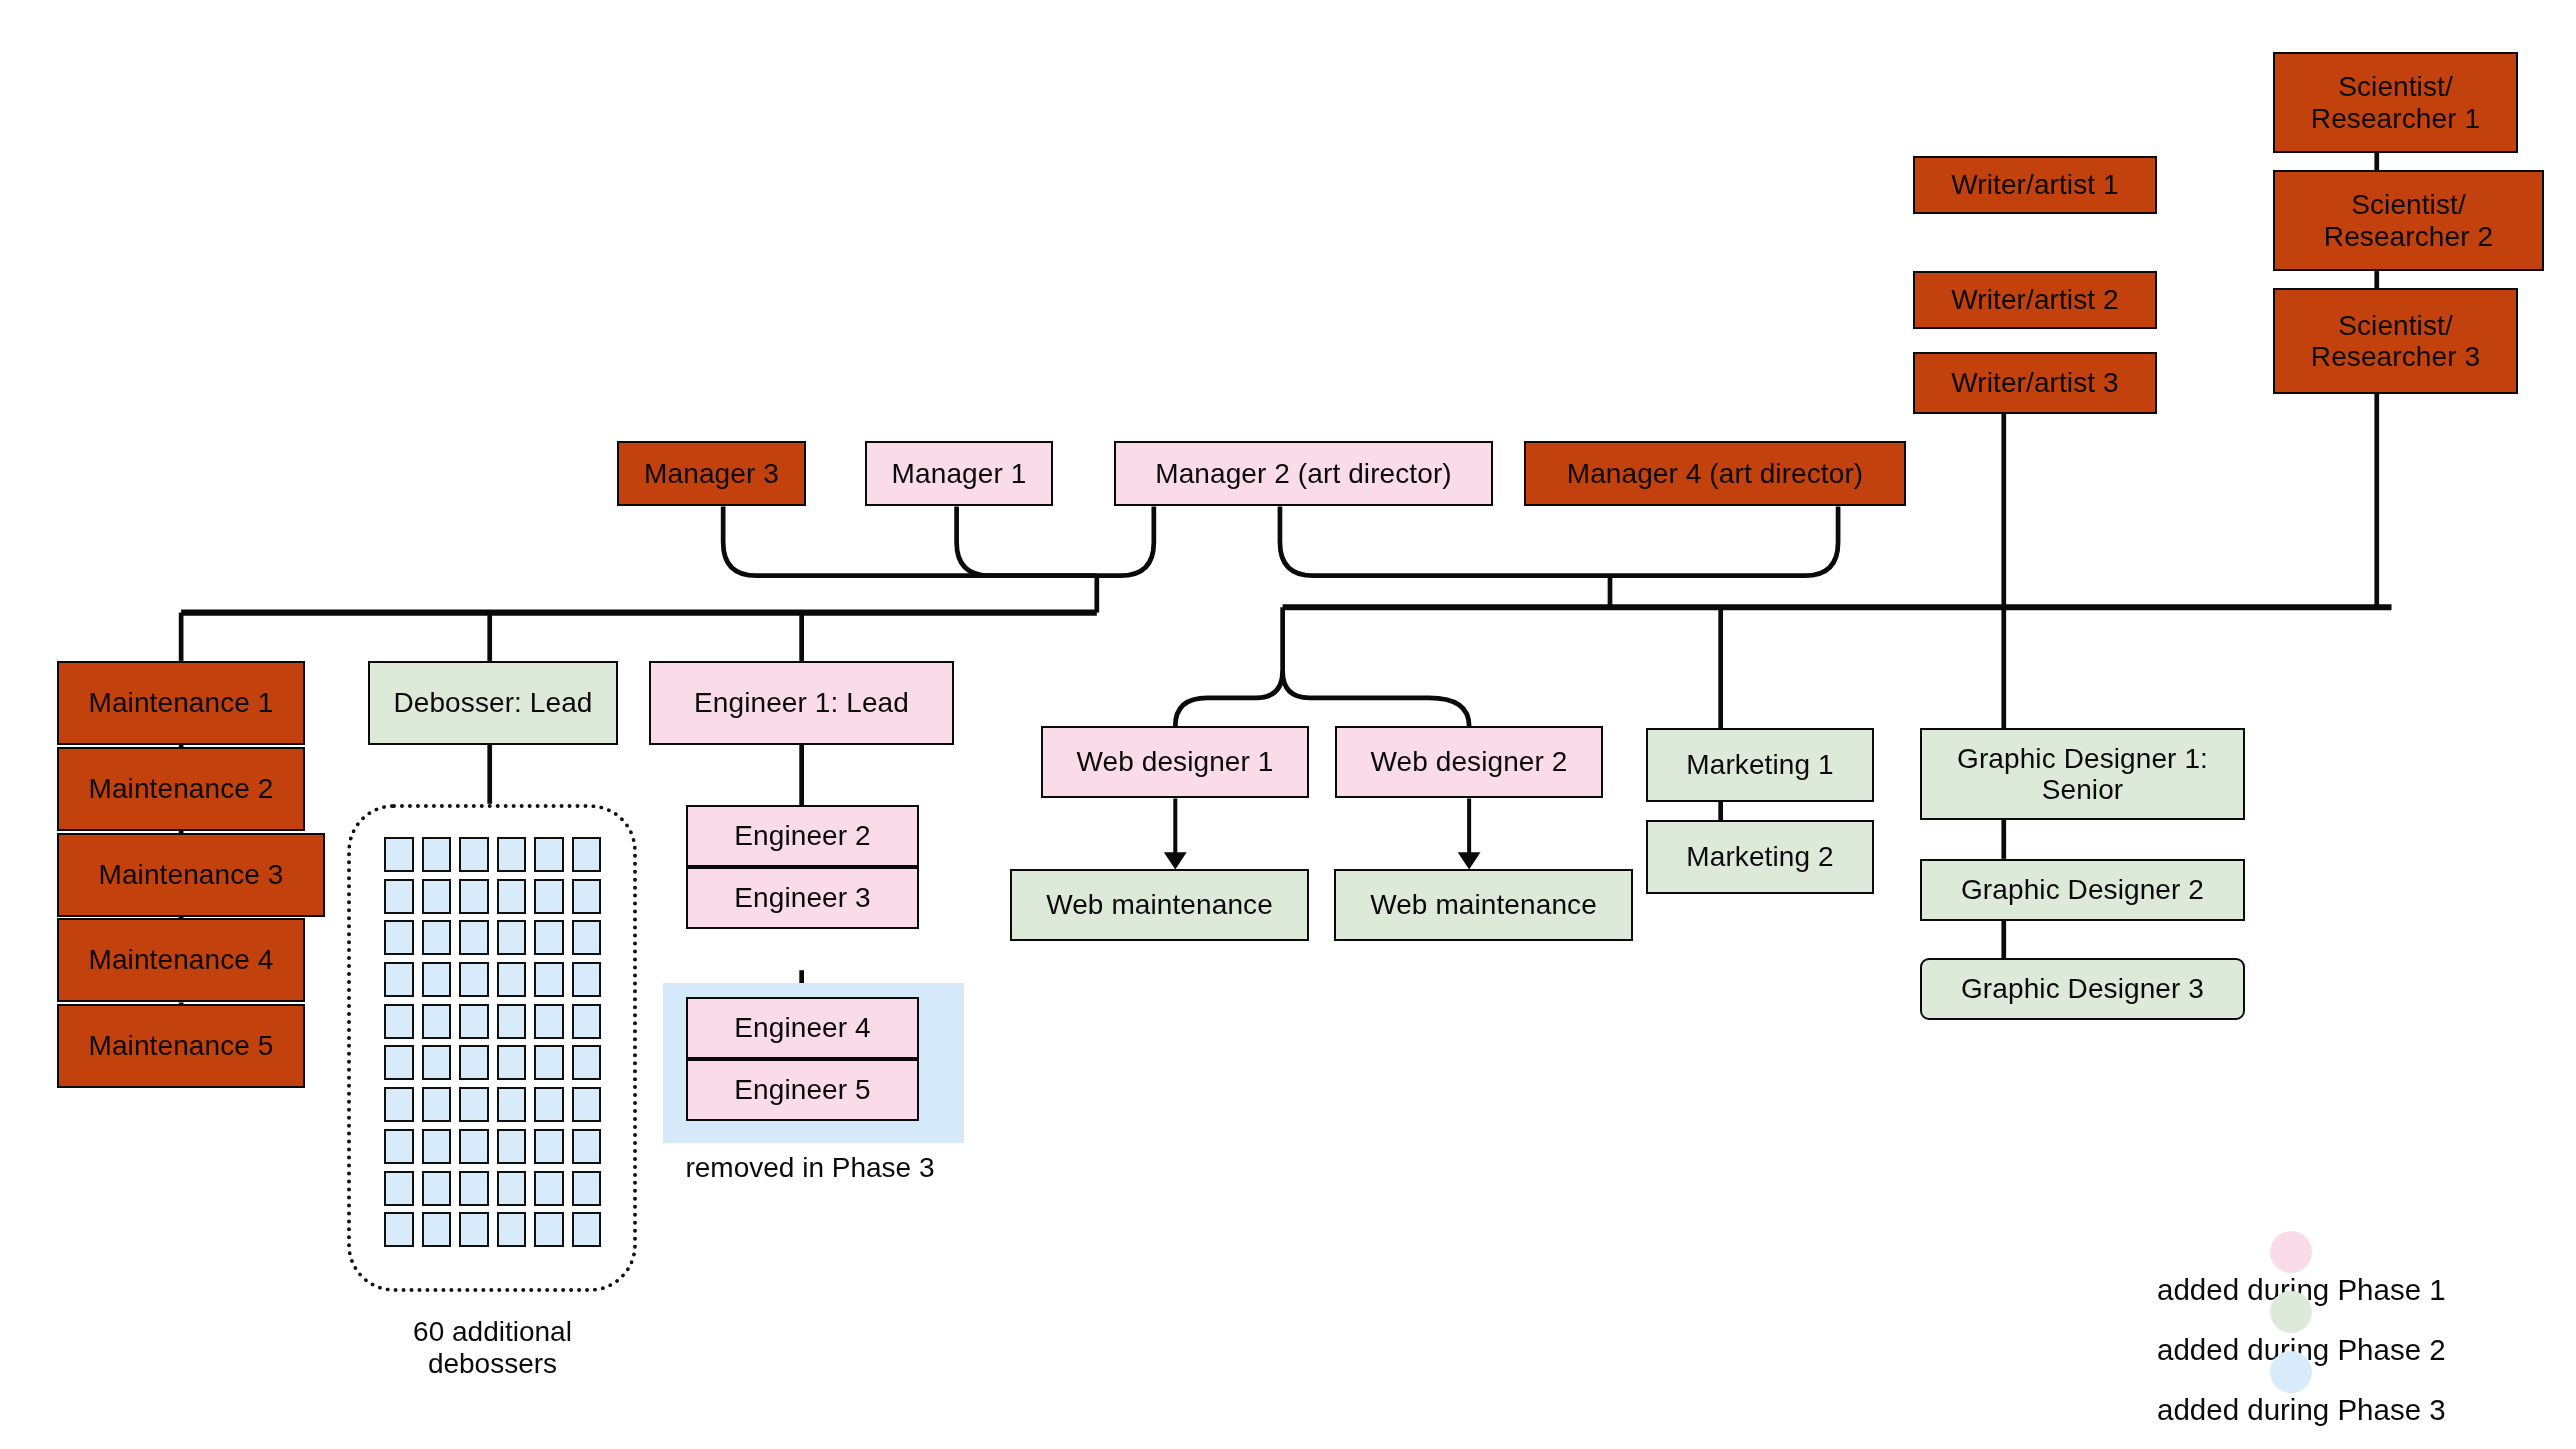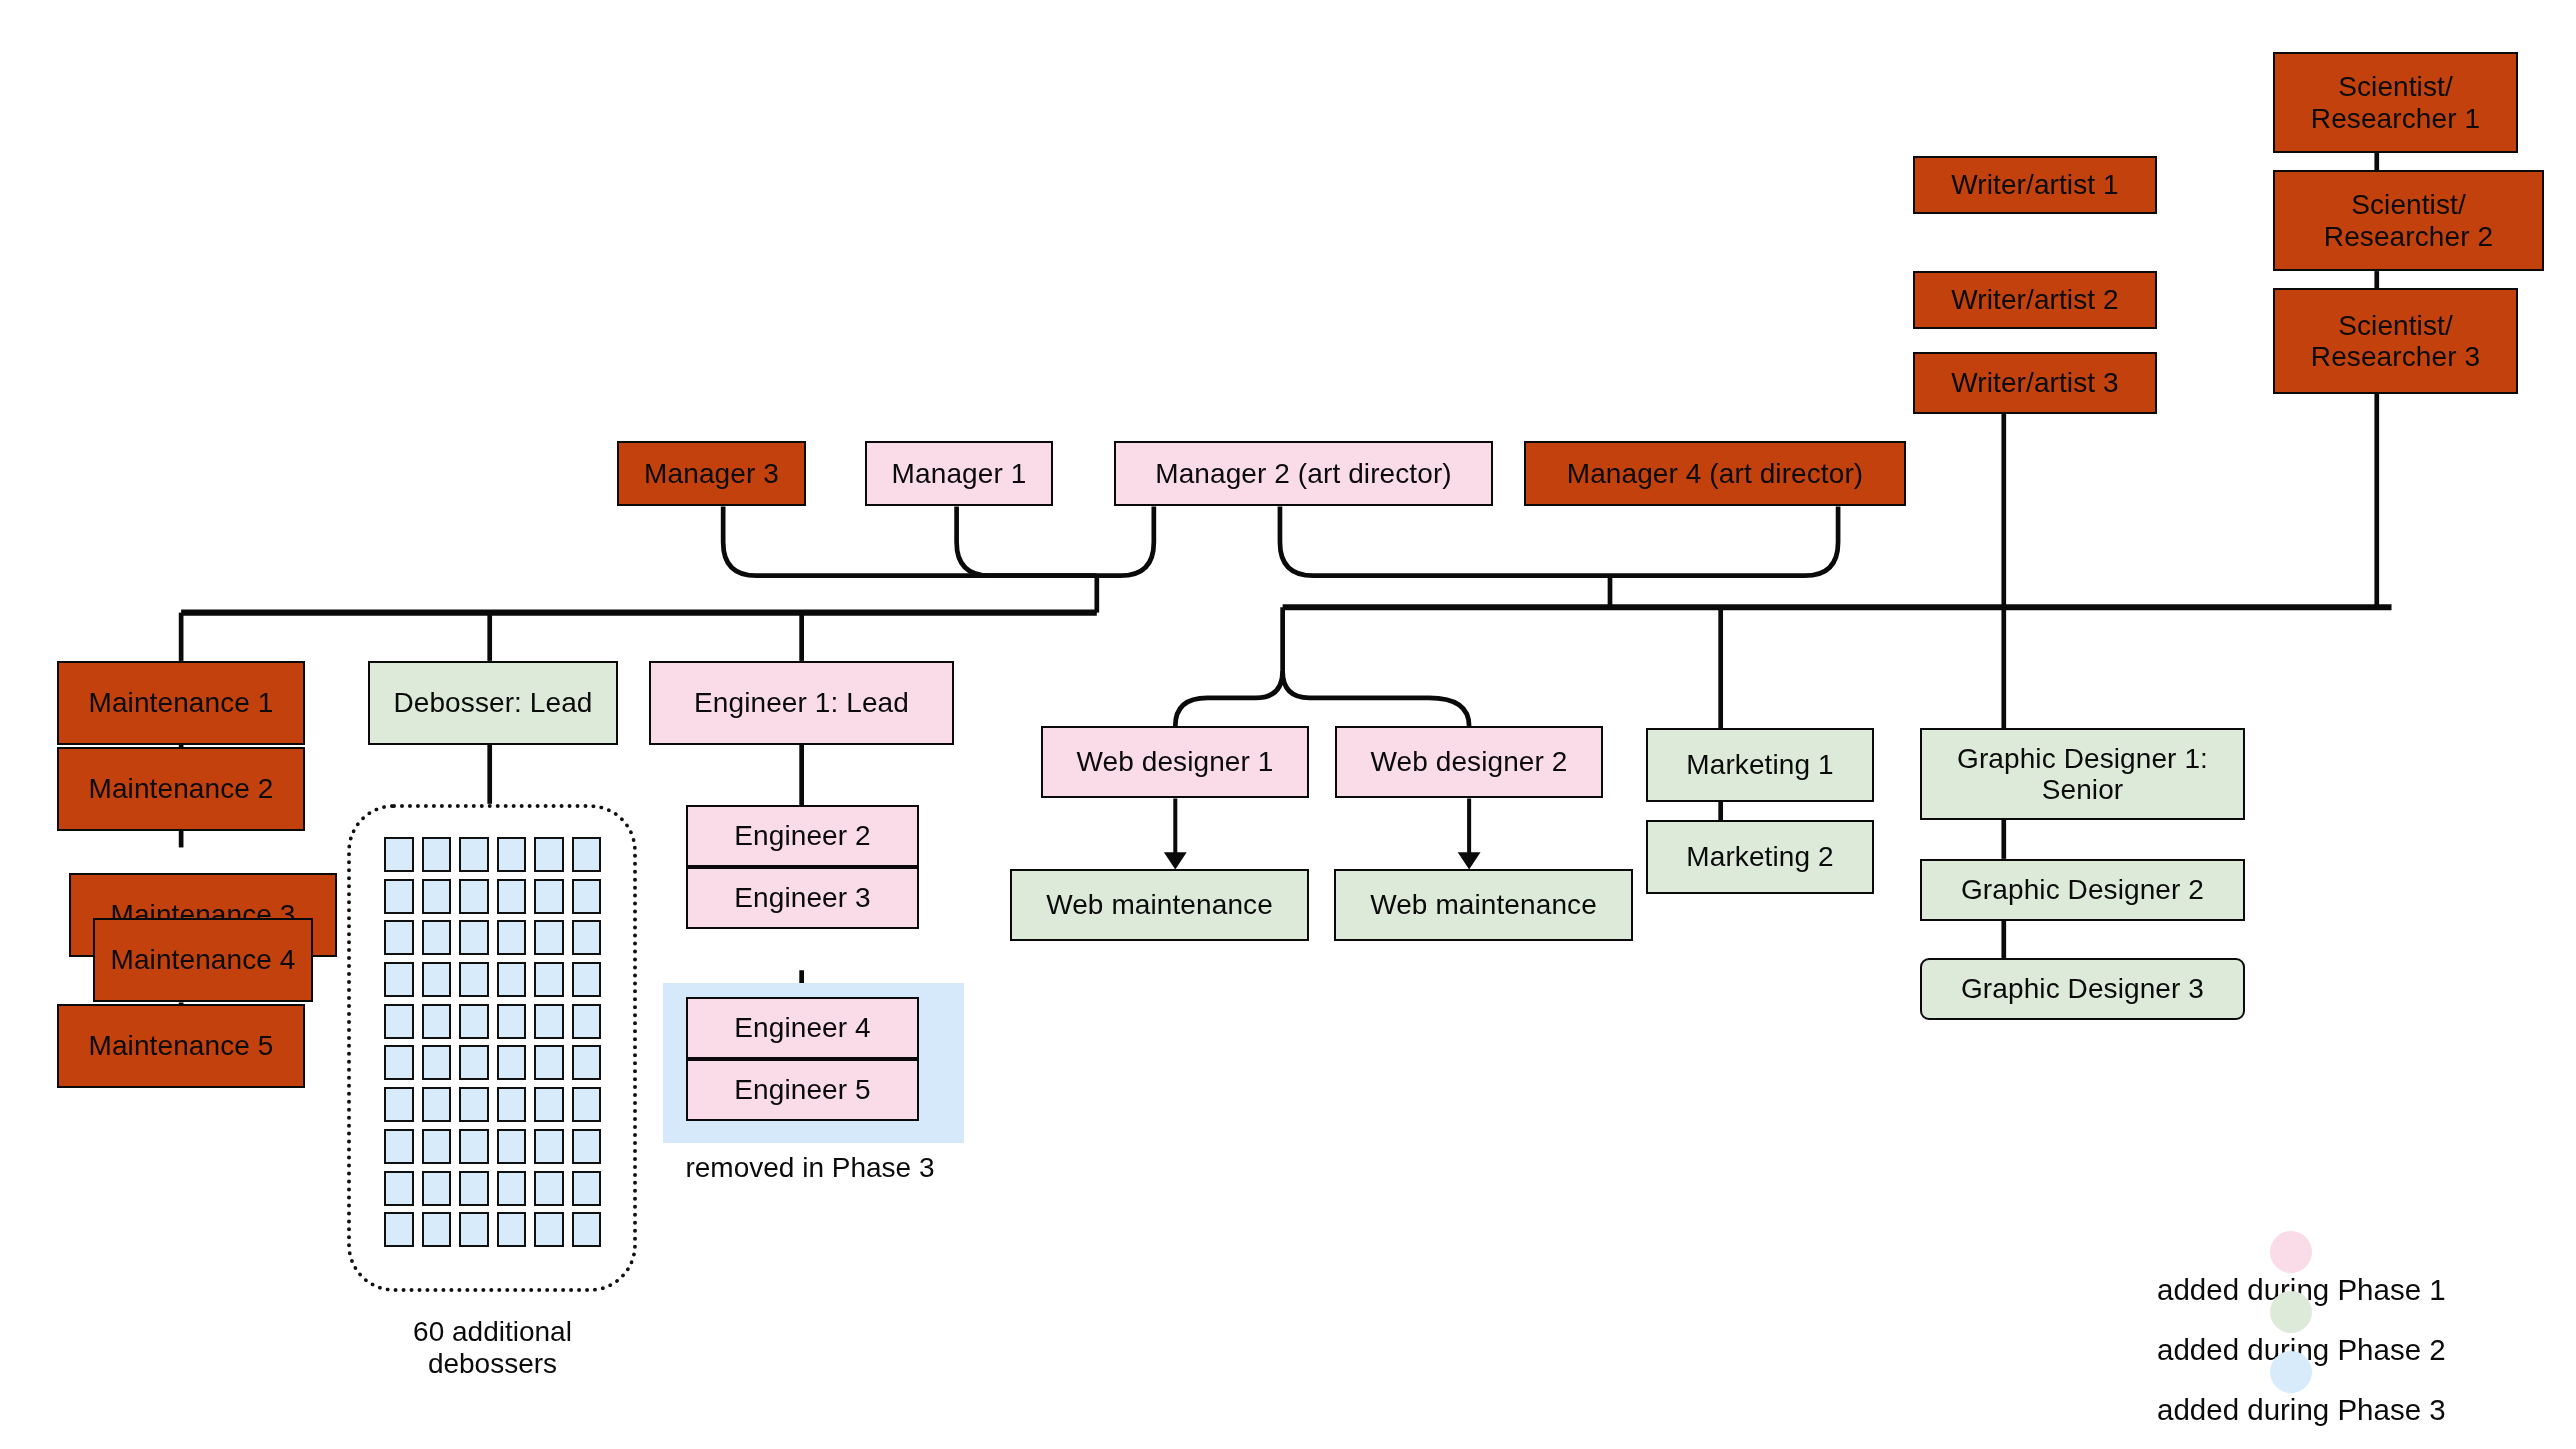--- a/index.html
+++ b/index.html
@@ -253,22 +253,22 @@
   <div class="node c-blue" style="left:2273px;top:288px;width:245px;height:106px;">Scientist/
 Researcher 3</div>
 
   <div class="node c-blue" style="left:617px;top:441px;width:189px;height:65px;">Manager 3</div>
   <div class="node c-pink" style="left:865px;top:441px;width:188px;height:65px;">Manager 1</div>
   <div class="node c-pink" style="left:1114px;top:441px;width:379px;height:65px;">Manager 2 (art director)</div>
   <div class="node c-blue" style="left:1524px;top:441px;width:382px;height:65px;">Manager 4 (art director)</div>
 
   <div class="node c-blue" style="left:57px;top:661px;width:248px;height:84px;">Maintenance 1</div>
   <div class="node c-blue" style="left:57px;top:747px;width:248px;height:84px;">Maintenance 2</div>
-  <div class="node c-blue" style="left:69px;top:833px;width:268px;height:84px;margin-top:40px;">Maintenance 3</div>
-  <div class="node c-blue" style="left:57px;top:918px;width:220px;height:84px;margin-left:36px;">Maintenance 4</div>
+  <div class="node c-blue" style="left:57px;top:833px;width:268px;height:84px;">Maintenance 3</div>
+  <div class="node c-blue" style="left:57px;top:918px;width:248px;height:84px;">Maintenance 4</div>
   <div class="node c-blue" style="left:57px;top:1004px;width:248px;height:84px;">Maintenance 5</div>
 
   <div class="node c-green" style="left:368px;top:661px;width:250px;height:84px;">Debosser: Lead</div>
 
   <div class="node c-pink" style="left:649px;top:661px;width:305px;height:84px;">Engineer 1: Lead</div>
   <div class="node c-pink" style="left:686px;top:805px;width:233px;height:62px;">Engineer 2</div>
   <div class="node c-pink" style="left:686px;top:867px;width:233px;height:62px;">Engineer 3</div>
   <div class="node c-pink" style="left:686px;top:997px;width:233px;height:62px;">Engineer 4</div>
   <div class="node c-pink" style="left:686px;top:1059px;width:233px;height:62px;">Engineer 5</div>
 

